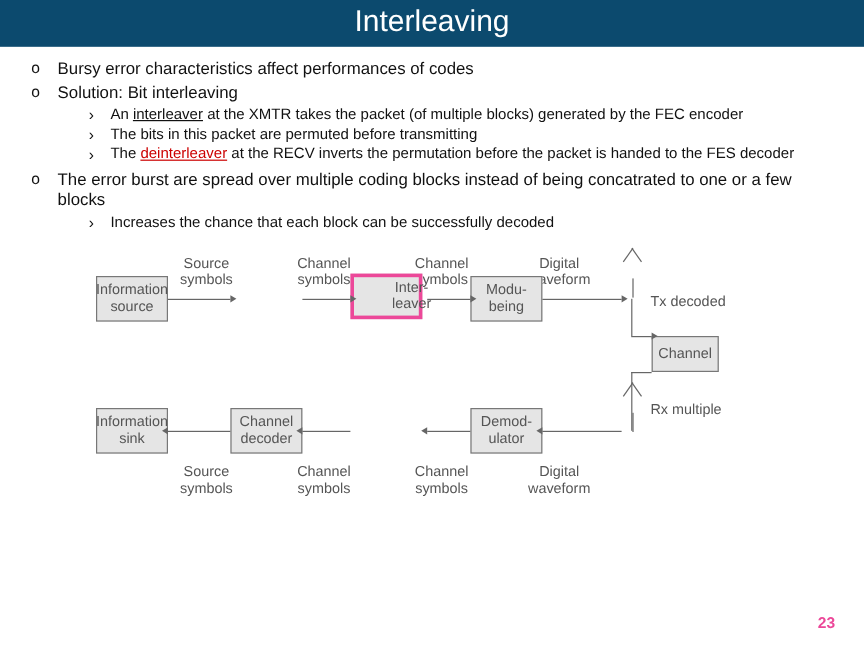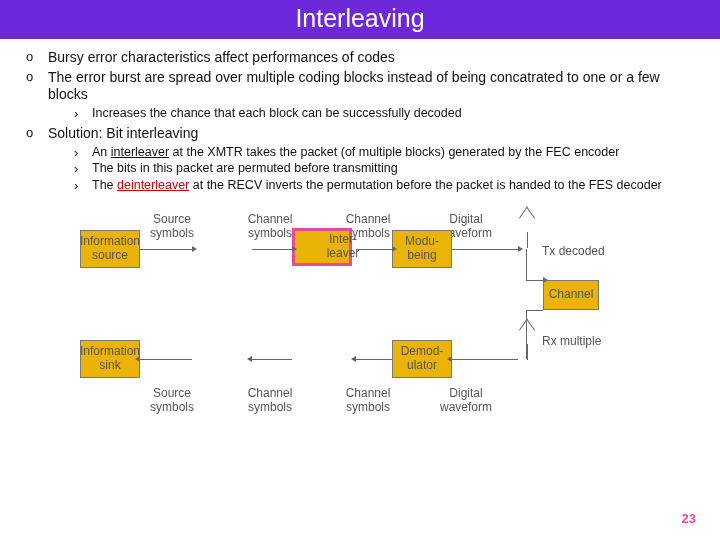--- a/index.html
+++ b/index.html
@@ -6,21 +6,21 @@
   html, body { margin: 0; padding: 0; }
   body {
     width: 720px;
     height: 540px;
     background: #fff;
     font-family: "Comic Sans MS", "Comic Sans", cursive, sans-serif;
     position: relative;
     overflow: hidden;
   }
   .title-bar {
-    background: #6d28d9;
+    background: #0c4a6e;
     color: #fff;
     text-align: center;
     font-size: 25px;
     padding: 4px 0 6px;
     font-weight: 500;
   }
   .content {
     padding: 8px 22px 0 22px;
     font-size: 14px;
     color: #111;
@@ -38,21 +38,21 @@
     width: 560px;
     height: 200px;
     margin: 6px auto 0 auto;
     font-family: Arial, Helvetica, sans-serif;
     font-size: 12px;
     color: #555;
   }
   .block {
     position: absolute;
     border: 1px solid #777;
-    background: #eab308;
+    background: #e5e5e5;
     width: 60px;
     height: 38px;
     display: flex;
     align-items: center;
     justify-content: center;
     text-align: center;
     line-height: 1.1;
     padding: 2px;
   }
   .hl { border: 3px solid #ec4899; padding-left: 44px; }
@@ -76,35 +76,35 @@
 </style>
 </head>
 <body>
 
 <div class="title-bar">Interleaving</div>
 
 <div class="content">
   <ul class="bul-o">
     <li>Bursy error characteristics affect performances of codes</li>
     <li>
-      <span>The error burst are spread over multiple coding blocks instead of being concatrated to one or a few blocks</span>
-      <ul class="sub-ang">
-        <li>Increases the chance that each block can be successfully decoded</li>
-      </ul>
-    </li>
-    <li>
       <span>Solution: Bit interleaving</span>
       <ul class="sub-ang">
         <li>
           <span>An </span><span class="u">interleaver</span><span> at the XMTR takes the packet (of multiple blocks) generated by the FEC encoder</span>
         </li>
         <li>The bits in this packet are permuted before transmitting</li>
         <li>
           <span>The </span><span class="red u">deinterleaver</span><span> at the RECV inverts the permutation before the packet is handed to the FES decoder</span>
         </li>
+      </ul>
+    </li>
+    <li>
+      <span>The error burst are spread over multiple coding blocks instead of being concatrated to one or a few blocks</span>
+      <ul class="sub-ang">
+        <li>Increases the chance that each block can be successfully decoded</li>
       </ul>
     </li>
   </ul>
 
   <div class="diagram-wrap">
 
     <div class="lbl" style="left:52px; top:12px;">Source symbols</div>
     <div class="lbl" style="left:150px; top:12px;">Channel symbols</div>
     <div class="lbl" style="left:248px; top:12px;">Channel symbols</div>
     <div class="lbl" style="left:346px; top:12px;">Digital waveform</div>
@@ -121,20 +121,21 @@
 
     <div class="block" style="left:463px; top:80px; width:56px; height:30px;">Channel</div>
 
     <div class="ant" style="left:438px; top:132px;">
       <div class="v"></div>
         <div class="pole"></div>
     </div>
     <div class="lbl" style="left:462px; top:134px; width:64px; text-align:left;">Rx multiple</div>
 
     <div class="block" style="left:0; top:140px;">Information sink</div>
+    <div class="block" style="left:112px; top:140px;">Channel decoder</div>
     <div class="block" style="left:312px; top:140px;">Demod- ulator</div>
 
     <div class="lbl" style="left:52px; top:186px;">Source symbols</div>
     <div class="lbl" style="left:150px; top:186px;">Channel symbols</div>
     <div class="lbl" style="left:248px; top:186px;">Channel symbols</div>
     <div class="lbl" style="left:346px; top:186px;">Digital waveform</div>
 
     <div class="conn arrR" style="left:60px; top:49px; width:52px; height:1px;"></div>
     <div class="conn arrR" style="left:172px; top:49px; width:40px; height:1px;"></div>
     <div class="conn arrR" style="left:276px; top:49px; width:36px; height:1px;"></div>

